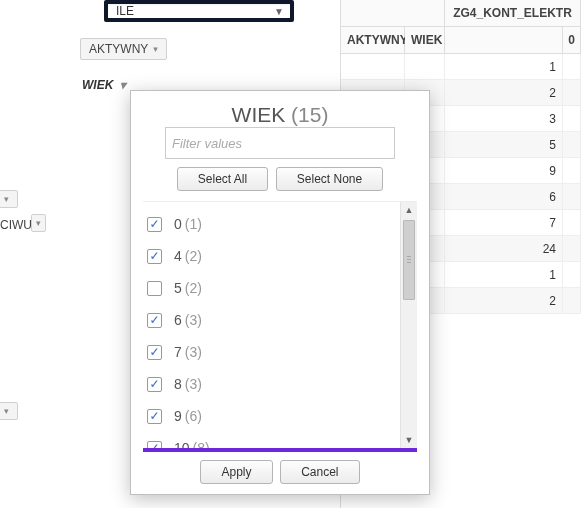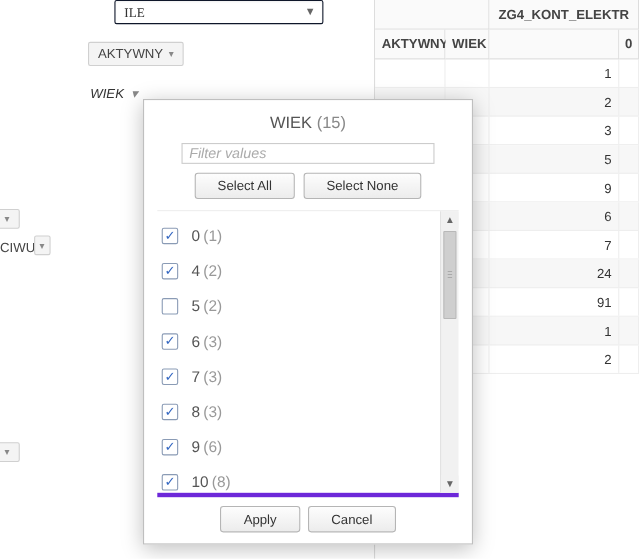--- a/index.html
+++ b/index.html
@@ -32,40 +32,39 @@
     position: absolute;
   }
   .pill .caret {
     margin-left: 5px;
     font-size: 9px;
     color: #888;
   }
   .dropdown {
     position: absolute;
     background: #fff;
-    border: 1px solid #0f172a;
+    border: 4px solid #0f172a;
     border-radius: 2px;
     height: 22px;
     display: flex;
     align-items: center;
     padding: 0 8px;
     font-size: 12px;
     color: #333;
     box-shadow: inset 0 1px 2px rgba(0,0,0,0.06);
-    font-family: Liberation Serif, serif;
   }
   .dropdown .caret {
     position: absolute;
     right: 6px;
     font-size: 10px;
     color: #666;
   }
   .active-label {
     position: absolute;
-    font-weight: normal;
+    font-weight: bold;
     font-style: italic;
     font-size: 12px;
     color: #333;
   }
   .active-label .caret { font-size: 12px; color: #888; margin-left: 3px; }
   
   .grid {
     position: absolute;
     left: 340px;
     top: 0;
@@ -124,30 +123,29 @@
     height: 405px;
     background: #fff;
     border: 1px solid #bfbfbf;
     box-shadow: 0 4px 18px rgba(0,0,0,0.25);
     display: flex;
     flex-direction: column;
     padding: 12px 12px 10px 12px;
   }
   .popup-title {
     text-align: center;
-    font-size: 15px;
+    font-size: 21px;
     color: #555;
-    margin-bottom: 10px;
   }
   .popup-title .count { color: #888; }
   .filter-input {
     width: 230px;
     margin: 0 auto 8px auto;
     display: block;
-    height: 19px;
+    height: 32px;
     border: 1px solid #ccc;
     padding: 2px 6px;
     font-size: 13px;
     color: #333;
     font-style: italic;
   }
   .filter-input::placeholder { color: #aaa; font-style: italic; }
   .sel-buttons {
     text-align: center;
     margin-bottom: 10px;
@@ -343,26 +341,20 @@
         </div>
         <div class="grow">
           <div class="gc c1"></div>
           <div class="gc c2"></div>
           <div class="gc c3">24</div>
           <div class="gc c4"></div>
         </div>
         <div class="grow">
           <div class="gc c1"></div>
           <div class="gc c2"></div>
-          <div class="gc c3">91</div>
-          <div class="gc c4"></div>
-        </div>
-        <div class="grow">
-          <div class="gc c1"></div>
-          <div class="gc c2"></div>
           <div class="gc c3">1</div>
           <div class="gc c4"></div>
         </div>
         <div class="grow">
           <div class="gc c1"></div>
           <div class="gc c2"></div>
           <div class="gc c3">2</div>
           <div class="gc c4"></div>
         </div>
       </div>

